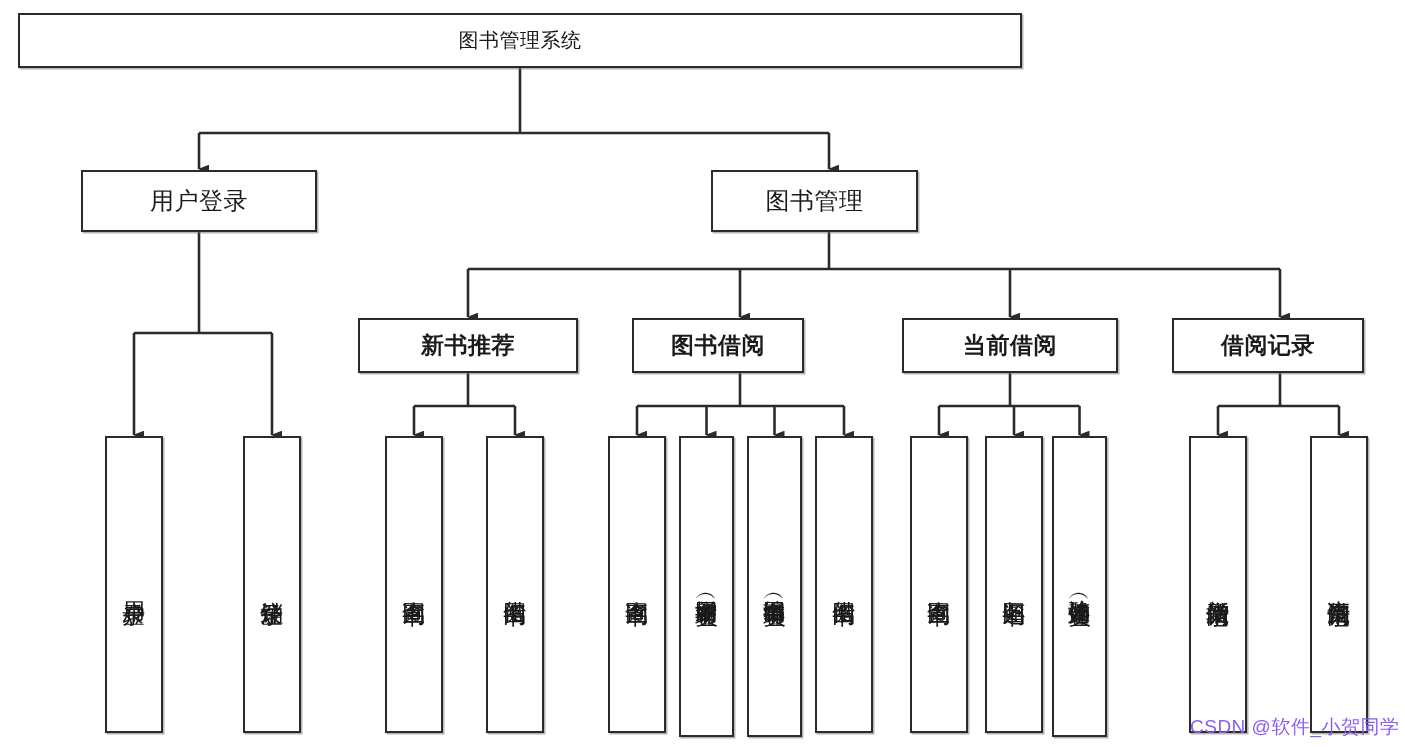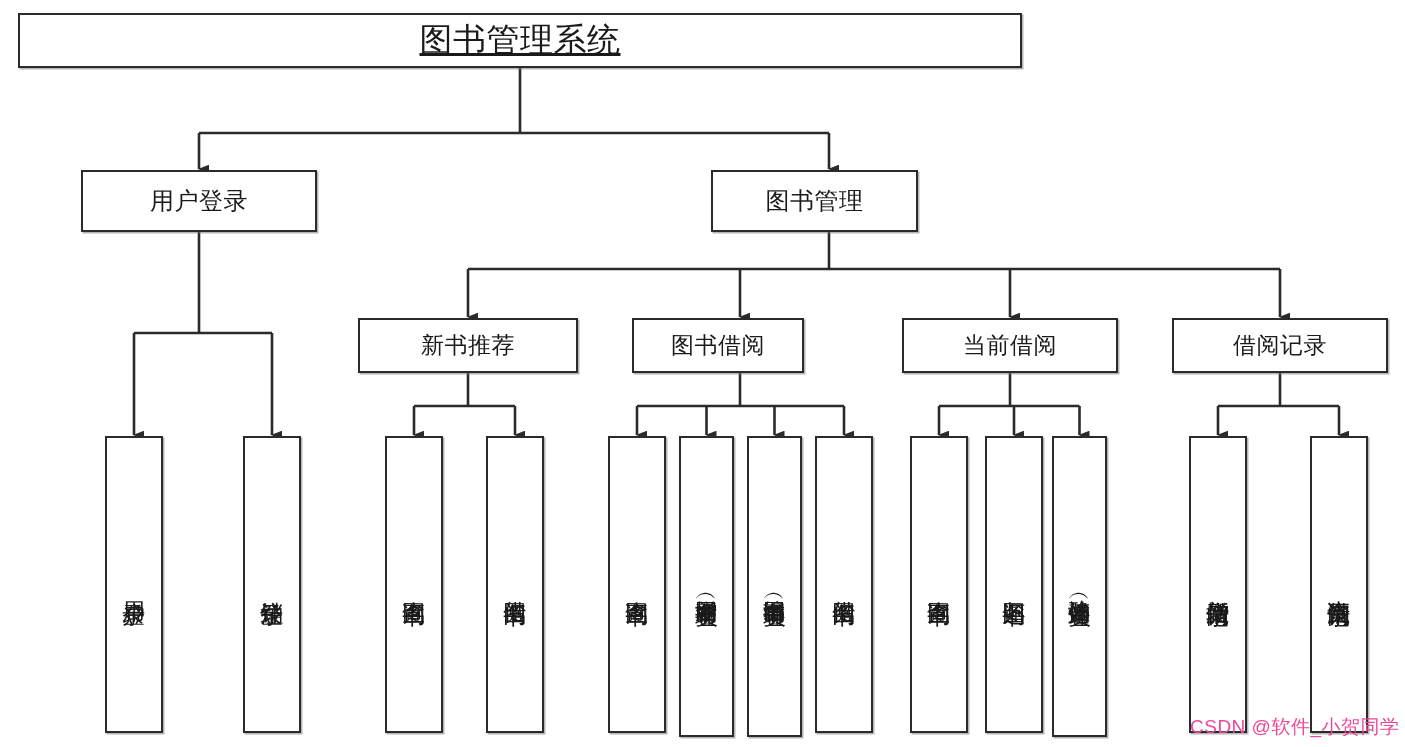--- a/index.html
+++ b/index.html
@@ -34,38 +34,38 @@
     justify-content: center;
     color: #1a1a1a;
     box-shadow: 1.5px 1.5px 0 rgba(120,120,120,0.55);
   }
   .node .lbl {
     display: block;
     text-align: center;
     line-height: 1.18;
     letter-spacing: 0.5px;
   }
-  .node-root .lbl { font-size: 33px; text-decoration: underline; }
+  .node-root .lbl { font-size: 20px; }
   .node-l1 .lbl   { font-size: 24px; }
-  .node-l2 .lbl   { font-size: 23px; }
+  .node-l2 .lbl   { font-size: 23px; font-weight: bold; }
   .node-leaf {
     align-items: center;
   }
   .node-leaf .lbl {
     writing-mode: vertical-rl;
     text-orientation: upright;
     font-size: 23px;
     line-height: 1.06;
     letter-spacing: 1px;
     white-space: nowrap;
   }
   .node-leaf.tall .lbl { font-size: 22px; }
   .watermark {
     position: absolute;
-    color: #ec4899;
+    color: #8b5cf6;
     font-size: 19px;
     white-space: nowrap;
     letter-spacing: 0.5px;
     pointer-events: none;
   }
 </style>
 </head>
 <body>
 
 <div id="stage">
@@ -125,21 +125,21 @@
       </div>
       <div class="node node-l2" style="left: 358px; top: 318px; width: 220px; height: 55px;">
         <span class="lbl">新书推荐</span>
       </div>
       <div class="node node-l2" style="left: 632px; top: 318px; width: 172px; height: 55px;">
         <span class="lbl">图书借阅</span>
       </div>
       <div class="node node-l2" style="left: 902px; top: 318px; width: 216px; height: 55px;">
         <span class="lbl">当前借阅</span>
       </div>
-      <div class="node node-l2" style="left: 1172px; top: 318px; width: 216px; height: 55px;">
+      <div class="node node-l2" style="left: 1172px; top: 318px; width: 192px; height: 55px;">
         <span class="lbl">借阅记录</span>
       </div>
       <div class="node node-leaf" style="left: 105px; top: 436px; width: 58px; height: 297px;">
         <span class="lbl">用户登录</span>
       </div>
       <div class="node node-leaf" style="left: 243px; top: 436px; width: 58px; height: 297px;">
         <span class="lbl">注销登录</span>
       </div>
       <div class="node node-leaf" style="left: 385px; top: 436px; width: 58px; height: 297px;">
         <span class="lbl">查询图书</span>

